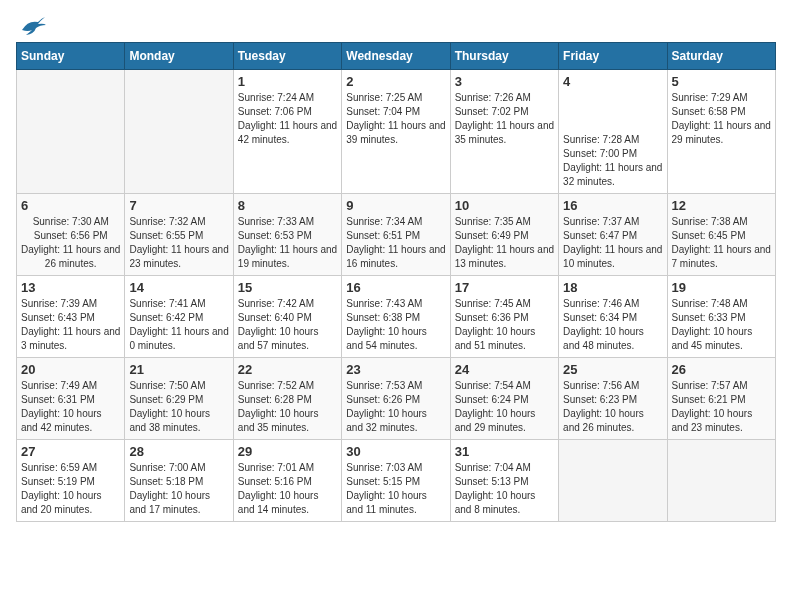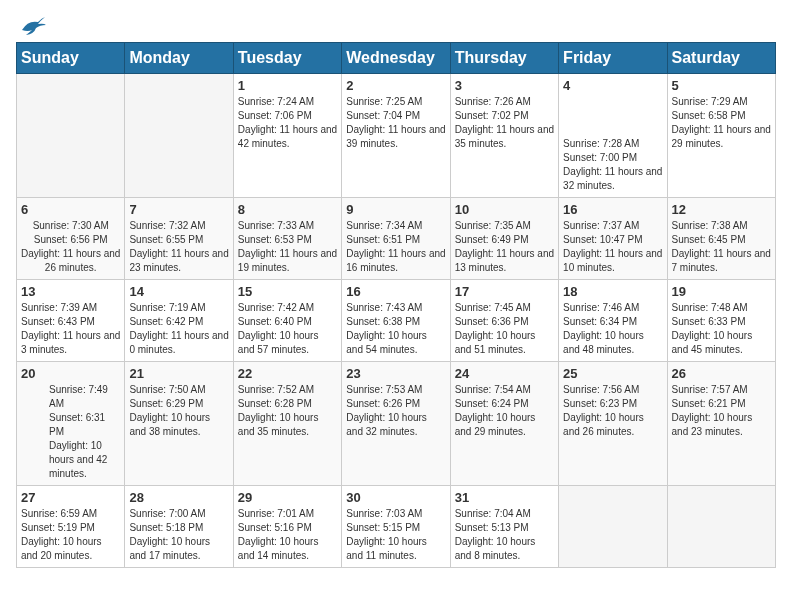--- a/index.html
+++ b/index.html
@@ -40,21 +40,21 @@
     table {
       width: 100%;
       border-collapse: collapse;
       font-size: 11px;
     }
     thead th {
       background-color: #2471a3;
       color: #fff;
       padding: 6px 4px;
       text-align: left;
-      font-size: 16px;
+      font-size: 12px;
       font-weight: bold;
       border: 1px solid #1a5276;
     }
     td {
       border: 1px solid #ccc;
       vertical-align: top;
       padding: 4px;
       width: 14.28%;
       min-height: 80px;
       background: #fff;
@@ -173,40 +173,40 @@
         </td>
         <td>
           <span class="day-num">10</span>
           <div class="day-info" style="white-space: pre-line;">Sunrise: 7:35 AM
 Sunset: 6:49 PM
 Daylight: 11 hours and 13 minutes.</div>
         </td>
         <td>
           <span class="day-num">16</span>
           <div class="day-info" style="white-space: pre-line;">Sunrise: 7:37 AM
-Sunset: 10:47 PM
+Sunset: 6:47 PM
 Daylight: 11 hours and 10 minutes.</div>
         </td>
         <td>
           <span class="day-num">12</span>
           <div class="day-info" style="white-space: pre-line;">Sunrise: 7:38 AM
 Sunset: 6:45 PM
 Daylight: 11 hours and 7 minutes.</div>
         </td>
       </tr>
       <tr>
         <td>
           <span class="day-num">13</span>
           <div class="day-info" style="white-space: pre-line;">Sunrise: 7:39 AM
 Sunset: 6:43 PM
 Daylight: 11 hours and 3 minutes.</div>
         </td>
         <td>
           <span class="day-num">14</span>
-          <div class="day-info" style="white-space: pre-line;">Sunrise: 7:19 AM
+          <div class="day-info" style="white-space: pre-line;">Sunrise: 7:41 AM
 Sunset: 6:42 PM
 Daylight: 11 hours and 0 minutes.</div>
         </td>
         <td>
           <span class="day-num">15</span>
           <div class="day-info" style="white-space: pre-line;">Sunrise: 7:42 AM
 Sunset: 6:40 PM
 Daylight: 10 hours and 57 minutes.</div>
         </td>
         <td>
@@ -230,21 +230,21 @@
         <td>
           <span class="day-num">19</span>
           <div class="day-info" style="white-space: pre-line;">Sunrise: 7:48 AM
 Sunset: 6:33 PM
 Daylight: 10 hours and 45 minutes.</div>
         </td>
       </tr>
       <tr>
         <td>
           <span class="day-num">20</span>
-          <div class="day-info" style="white-space: pre-line; margin-left: 28px;">Sunrise: 7:49 AM
+          <div class="day-info" style="white-space: pre-line;">Sunrise: 7:49 AM
 Sunset: 6:31 PM
 Daylight: 10 hours and 42 minutes.</div>
         </td>
         <td>
           <span class="day-num">21</span>
           <div class="day-info" style="white-space: pre-line;">Sunrise: 7:50 AM
 Sunset: 6:29 PM
 Daylight: 10 hours and 38 minutes.</div>
         </td>
         <td>

